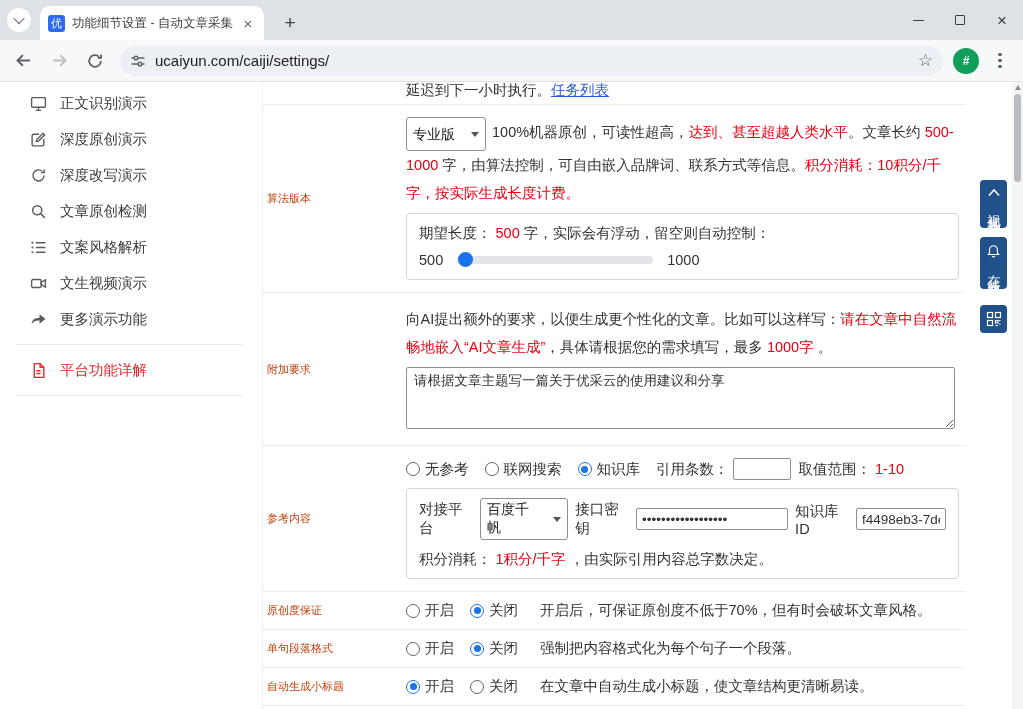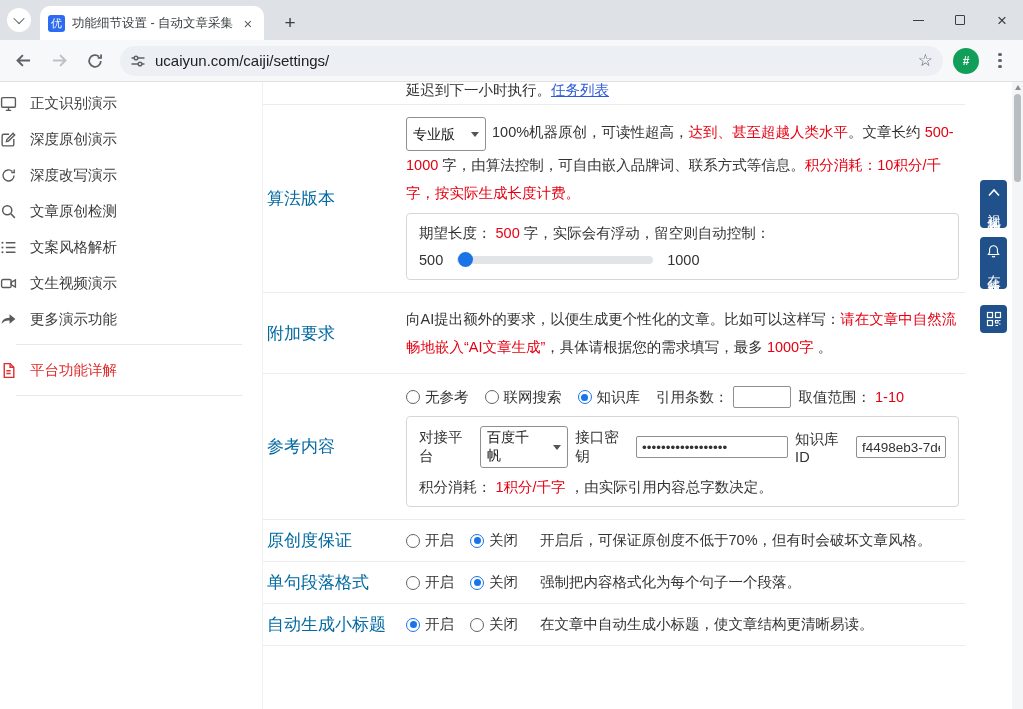--- a/index.html
+++ b/index.html
@@ -35,34 +35,34 @@
     align-items:center; padding:0 10px; gap:9px; margin:0 4px; }
   .url{ flex:1; font-size:15px; color:#202124; white-space:nowrap; overflow:hidden; }
   .star{ font-size:17px; color:#5f6368; }
   .avatar{ width:26px; height:26px; border-radius:50%; background:var(--avatar); color:#fff;
     font-size:12px; font-weight:bold; display:flex; align-items:center; justify-content:center; }
   .kebab{ display:flex; flex-direction:column; gap:2.5px; align-items:center; width:24px; }
   .kebab i{ width:3.2px; height:3.2px; border-radius:50%; background:#5f6368; }
   
   .page{ position:relative; height:627px; background:#fff; }
   .sidebar{ position:absolute; left:0; top:0; width:262px; bottom:0; padding-top:3px; }
-  .side-item{ height:36px; display:flex; align-items:center; gap:13px; 
+  .side-item{ height:36px; display:flex; align-items:center; gap:13px; padding-left:30px;
     font-size:14.5px; color:#3a3a3a; cursor:default; }
   .side-item svg{ flex:none; color:#5a5a5a; }
   .side-item.red{ color:var(--menu-red); } .side-item.red svg{ color:var(--menu-red); }
   .side-item.green{ color:var(--menu-green); } .side-item.green svg{ color:var(--menu-green); }
   .side-div{ border-top:1px solid #e8e8e8; margin:7px 20px 7px 16px; }
   .main{ position:absolute; left:262px; top:0; width:703px; bottom:0; border-left:1px solid #f0f0f0; }
   .top-note{ height:23px; overflow:hidden; border-bottom:1px solid #ececec; padding-left:143px;
     font-size:14.5px; color:#333; }
   .top-note > span{ display:inline-block; margin-top:-2px; }
   a.lnk{ color:var(--link); text-decoration:underline; cursor:pointer; }
   .frow{ display:flex; border-bottom:1px solid #ececec; padding:12px 0; }
   .frow-sm{ padding:9px 0; align-items:center; }
-  .flabel{ width:143px; padding-left:4px; font-size:17px; color:#0369a1; align-self:center; flex:none; }
+  .flabel{ width:143px; padding-left:4px; font-size:11px; color:#c2410c; align-self:center; flex:none; }
   .fbody{ flex:1; padding-right:6px; min-width:0; }
   .desc{ font-size:14.5px; line-height:28px; color:#333; }
   .rd{ color:var(--red); }
   .sel{ display:inline-flex; align-items:center; gap:16px; border:1px solid #8f8f8f; border-radius:3px;
     background:#fff; padding:2px 6px; font-size:14px; color:#222; vertical-align:-2px; margin-right:6px; }
   .sel .arr{ width:0; height:0; border-left:4px solid transparent; border-right:4px solid transparent;
     border-top:5px solid #555; }
   .lenbox{ margin-top:6px; border:1px solid #d6d6d6; border-radius:4px; padding:8px 12px 11px; }
   .lenline{ font-size:14.5px; line-height:22px; color:#333; }
   .sliderrow{ margin-top:8px; display:flex; align-items:center; gap:14px; font-size:14.5px; color:#333; }
@@ -255,20 +255,21 @@
         </div>
       </div>
     </div>
 
     <div class="frow">
       <div class="flabel">附加要求</div>
       <div class="fbody">
         <div class="desc">
           <span>向AI提出额外的要求，以便生成更个性化的文章。比如可以这样写：</span><span class="rd">请在文章中自然流畅地嵌入“AI文章生成”</span><span>，具体请根据您的需求填写，最多 </span><span class="rd">1000字</span><span> 。</span>
         </div>
+        <textarea class="bigtext" style="">请根据文章主题写一篇关于优采云的使用建议和分享</textarea>
       </div>
     </div>
 
     <div class="frow">
       <div class="flabel">参考内容</div>
       <div class="fbody">
         <div class="optline">
           <label class="radio-opt">
             <span class="radio"></span>
             <span>无参考</span>

